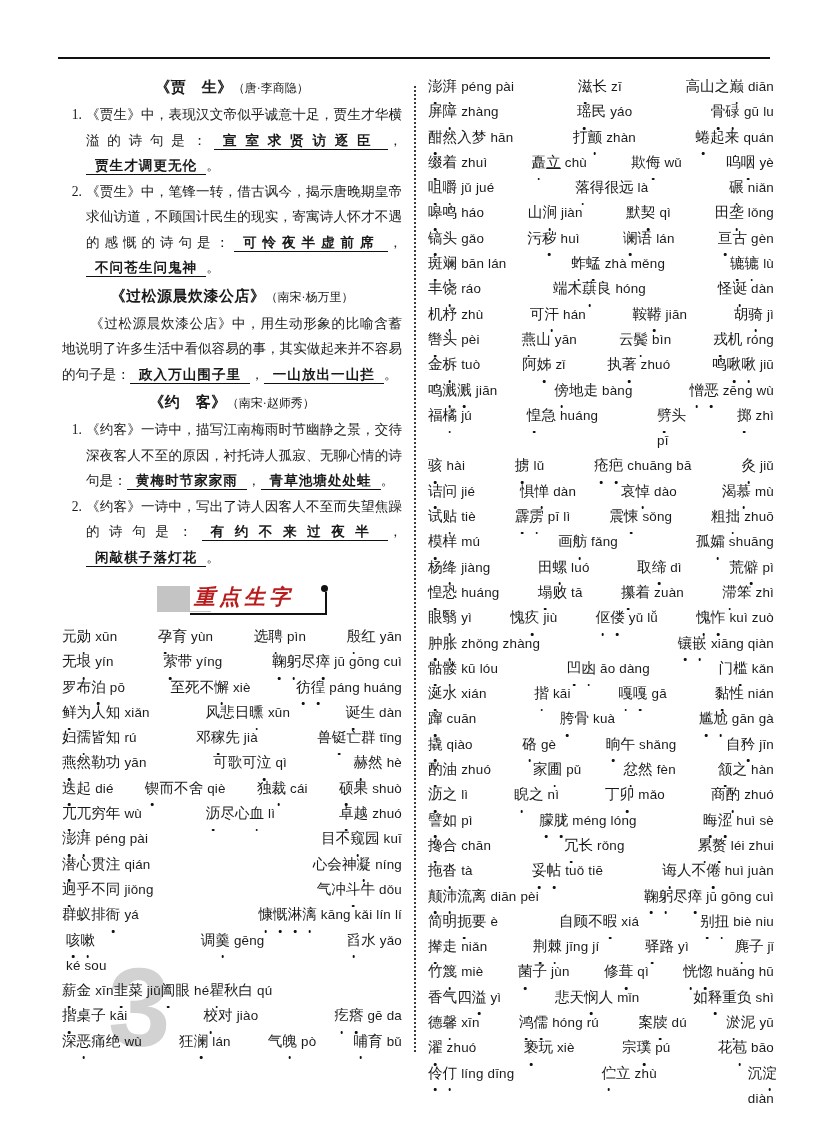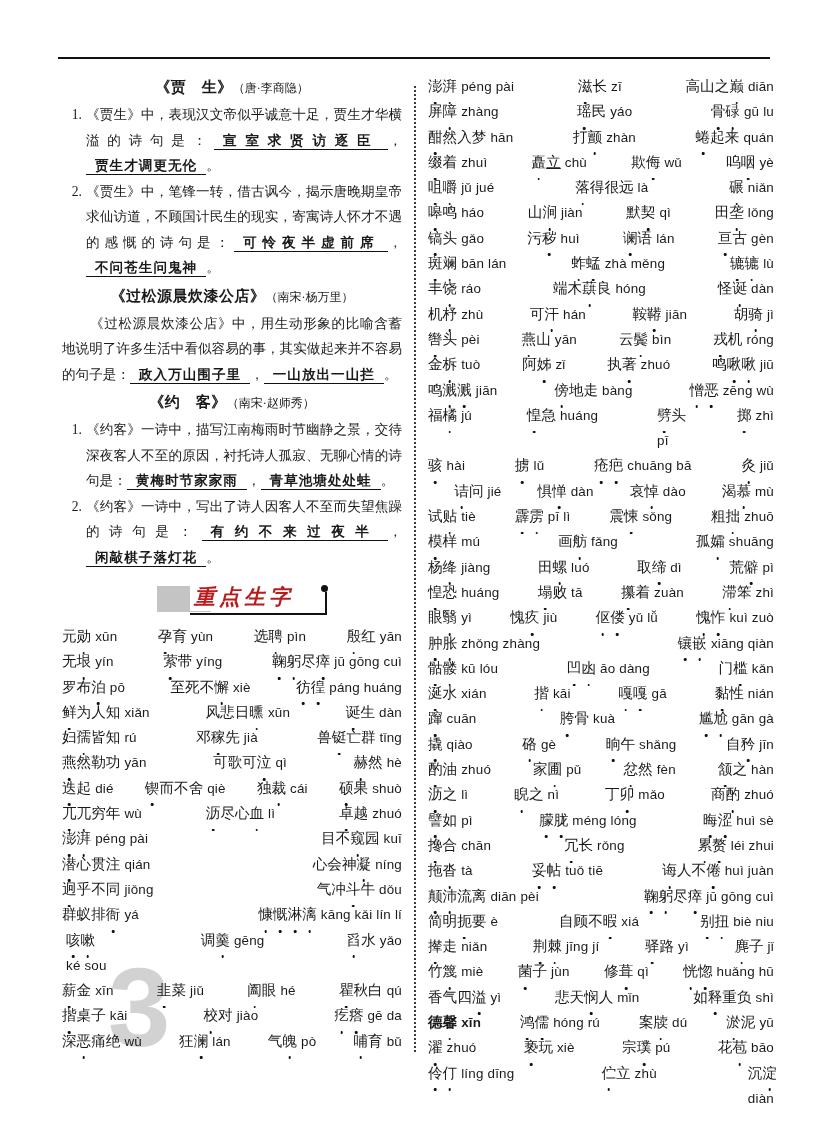--- a/index.html
+++ b/index.html
@@ -425,21 +425,21 @@
             </span>
             <span class="vitem" style="margin-right: 0px;">
               <span class="hz"><span>调</span><span class="dot">羹</span></span>
               <span class="py">gēng</span>
             </span>
             <span class="vitem" style="margin-right: 0px;">
               <span class="hz"><span class="dot">舀</span><span>水</span></span>
               <span class="py">yǎo</span>
             </span>
           </div>
-          <div class="vrow" style="justify-content: space-between;">
+          <div class="vrow" style="">
             <span class="vitem" style="margin-right: 0px;">
               <span class="hz"><span class="dot">薪</span><span>金</span></span>
               <span class="py">xīn</span>
             </span>
             <span class="vitem" style="margin-right: 0px;">
               <span class="hz"><span class="dot">韭</span><span>菜</span></span>
               <span class="py">jiǔ</span>
             </span>
             <span class="vitem" style="margin-right: 0px;">
               <span class="hz"><span class="dot">阖</span><span>眼</span></span>
@@ -722,21 +722,21 @@
             </span>
             <span class="vitem" style="margin-right: 0px;">
               <span class="hz"><span class="dot">疮</span><span class="dot">疤</span></span>
               <span class="py">chuāng bā</span>
             </span>
             <span class="vitem" style="margin-right: 0px;">
               <span class="hz"><span class="dot">灸</span></span>
               <span class="py">jiǔ</span>
             </span>
           </div>
-          <div class="vrow" style="justify-content: flex-end; gap: 36px;">
+          <div class="vrow" style="justify-content: space-between; gap: 36px;">
             <span class="vitem" style="margin-right: 0px;">
               <span class="hz"><span class="dot">诘</span><span>问</span></span>
               <span class="py">jié</span>
             </span>
             <span class="vitem" style="margin-right: 0px;">
               <span class="hz"><span>惧</span><span class="dot">惮</span></span>
               <span class="py">dàn</span>
             </span>
             <span class="vitem" style="margin-right: 0px;">
               <span class="hz"><span>哀</span><span class="dot">悼</span></span>
@@ -1053,21 +1053,21 @@
             <span class="vitem" style="margin-right: 0px;">
               <span class="hz"><span>悲</span><span>天</span><span class="dot">悯</span><span>人</span></span>
               <span class="py">mǐn</span>
             </span>
             <span class="vitem" style="margin-right: 0px;">
               <span class="hz"><span>如</span><span class="dot">释</span><span>重</span><span>负</span></span>
               <span class="py">shì</span>
             </span>
           </div>
           <div class="vrow" style="justify-content: space-between;">
-            <span class="vitem" style="margin-right: 0px; font-weight: bold;">
+            <span class="vitem" style="margin-right: 0px;">
               <span class="hz"><span>德</span><span class="dot">馨</span></span>
               <span class="py">xīn</span>
             </span>
             <span class="vitem" style="margin-right: 0px;">
               <span class="hz"><span class="dot">鸿</span><span class="dot">儒</span></span>
               <span class="py">hóng rú</span>
             </span>
             <span class="vitem" style="margin-right: 0px;">
               <span class="hz"><span>案</span><span class="dot">牍</span></span>
               <span class="py">dú</span>

